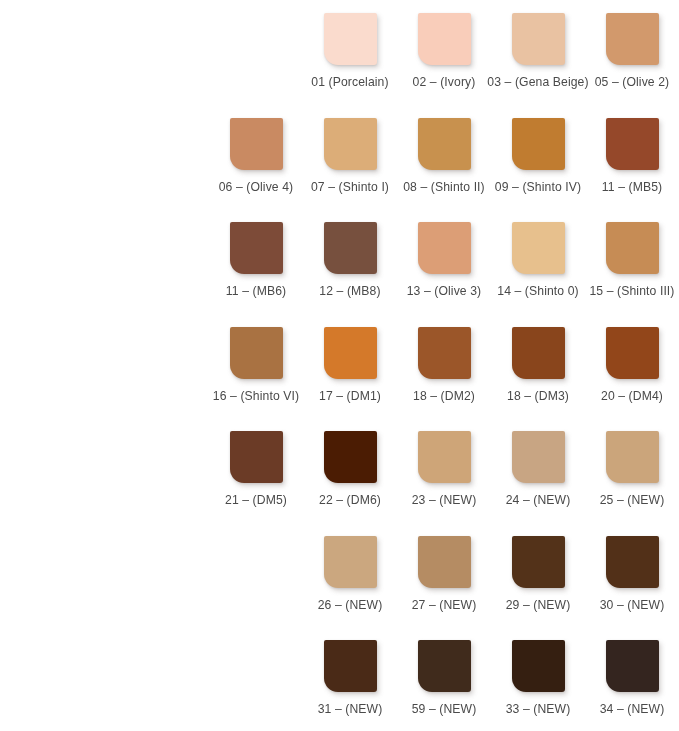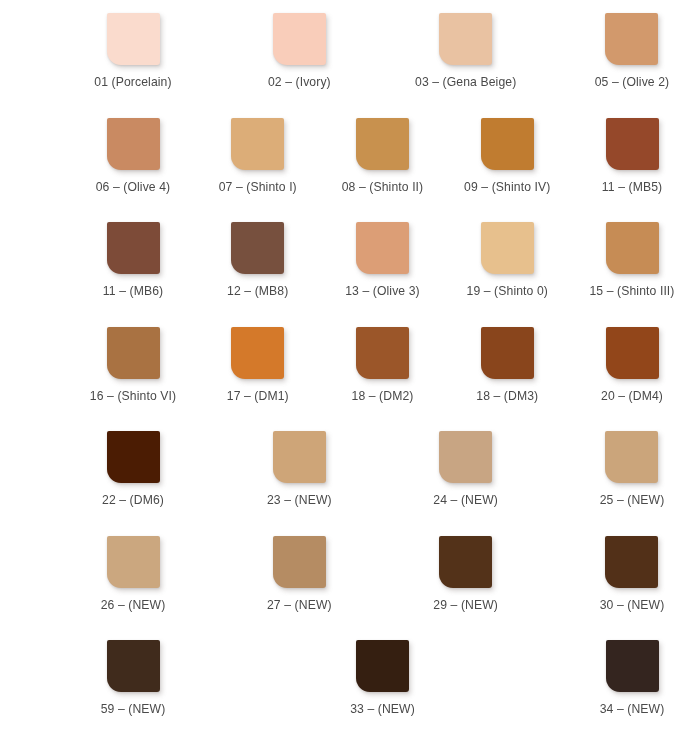--- a/index.html
+++ b/index.html
@@ -15,24 +15,24 @@
     overflow: hidden;
   }
   #swatch-grid {
     position: relative;
     width: 679px;
     height: 731px;
   }
   .swatch-row {
     display: flex;
     flex-direction: row;
-    justify-content: space-between;
+    justify-content: flex-end;
     align-items: flex-start;
     height: 104.5px;
-    padding-left: 86px;
+    padding-left: 60px;
     box-sizing: border-box;
   }
   .swatch-cell {
     width: 94px;
     display: flex;
     flex-direction: column;
     align-items: center;
     flex: 0 0 auto;
   }
   .swatch-chip {
@@ -105,21 +105,21 @@
       <div class="swatch-cell">
         <div class="swatch-chip" style="background: rgb(119, 80, 62);"></div>
         <div class="swatch-label">12 – (MB8)</div>
       </div>
       <div class="swatch-cell">
         <div class="swatch-chip" style="background: rgb(220, 158, 118);"></div>
         <div class="swatch-label">13 – (Olive 3)</div>
       </div>
       <div class="swatch-cell">
         <div class="swatch-chip" style="background: rgb(231, 192, 141);"></div>
-        <div class="swatch-label">19 – (Shinto 0)</div>
+        <div class="swatch-label">14 – (Shinto 0)</div>
       </div>
       <div class="swatch-cell">
         <div class="swatch-chip" style="background: rgb(198, 140, 85);"></div>
         <div class="swatch-label">15 – (Shinto III)</div>
       </div>
     </div>
     <div class="swatch-row">
       <div class="swatch-cell">
         <div class="swatch-chip" style="background: rgb(169, 114, 66);"></div>
         <div class="swatch-label">16 – (Shinto VI)</div>
@@ -136,20 +136,24 @@
         <div class="swatch-chip" style="background: rgb(137, 69, 28);"></div>
         <div class="swatch-label">18 – (DM3)</div>
       </div>
       <div class="swatch-cell">
         <div class="swatch-chip" style="background: rgb(146, 70, 26);"></div>
         <div class="swatch-label">20 – (DM4)</div>
       </div>
     </div>
     <div class="swatch-row">
       <div class="swatch-cell">
+        <div class="swatch-chip" style="background: rgb(107, 59, 38);"></div>
+        <div class="swatch-label">21 – (DM5)</div>
+      </div>
+      <div class="swatch-cell">
         <div class="swatch-chip" style="background: rgb(75, 28, 3);"></div>
         <div class="swatch-label">22 – (DM6)</div>
       </div>
       <div class="swatch-cell">
         <div class="swatch-chip" style="background: rgb(206, 165, 120);"></div>
         <div class="swatch-label">23 – (NEW)</div>
       </div>
       <div class="swatch-cell">
         <div class="swatch-chip" style="background: rgb(200, 165, 131);"></div>
         <div class="swatch-label">24 – (NEW)</div>
@@ -171,20 +175,24 @@
       <div class="swatch-cell">
         <div class="swatch-chip" style="background: rgb(83, 50, 25);"></div>
         <div class="swatch-label">29 – (NEW)</div>
       </div>
       <div class="swatch-cell">
         <div class="swatch-chip" style="background: rgb(82, 48, 24);"></div>
         <div class="swatch-label">30 – (NEW)</div>
       </div>
     </div>
     <div class="swatch-row">
+      <div class="swatch-cell">
+        <div class="swatch-chip" style="background: rgb(74, 42, 23);"></div>
+        <div class="swatch-label">31 – (NEW)</div>
+      </div>
       <div class="swatch-cell">
         <div class="swatch-chip" style="background: rgb(64, 43, 28);"></div>
         <div class="swatch-label">59 – (NEW)</div>
       </div>
       <div class="swatch-cell">
         <div class="swatch-chip" style="background: rgb(53, 31, 17);"></div>
         <div class="swatch-label">33 – (NEW)</div>
       </div>
       <div class="swatch-cell">
         <div class="swatch-chip" style="background: rgb(52, 37, 31);"></div>

